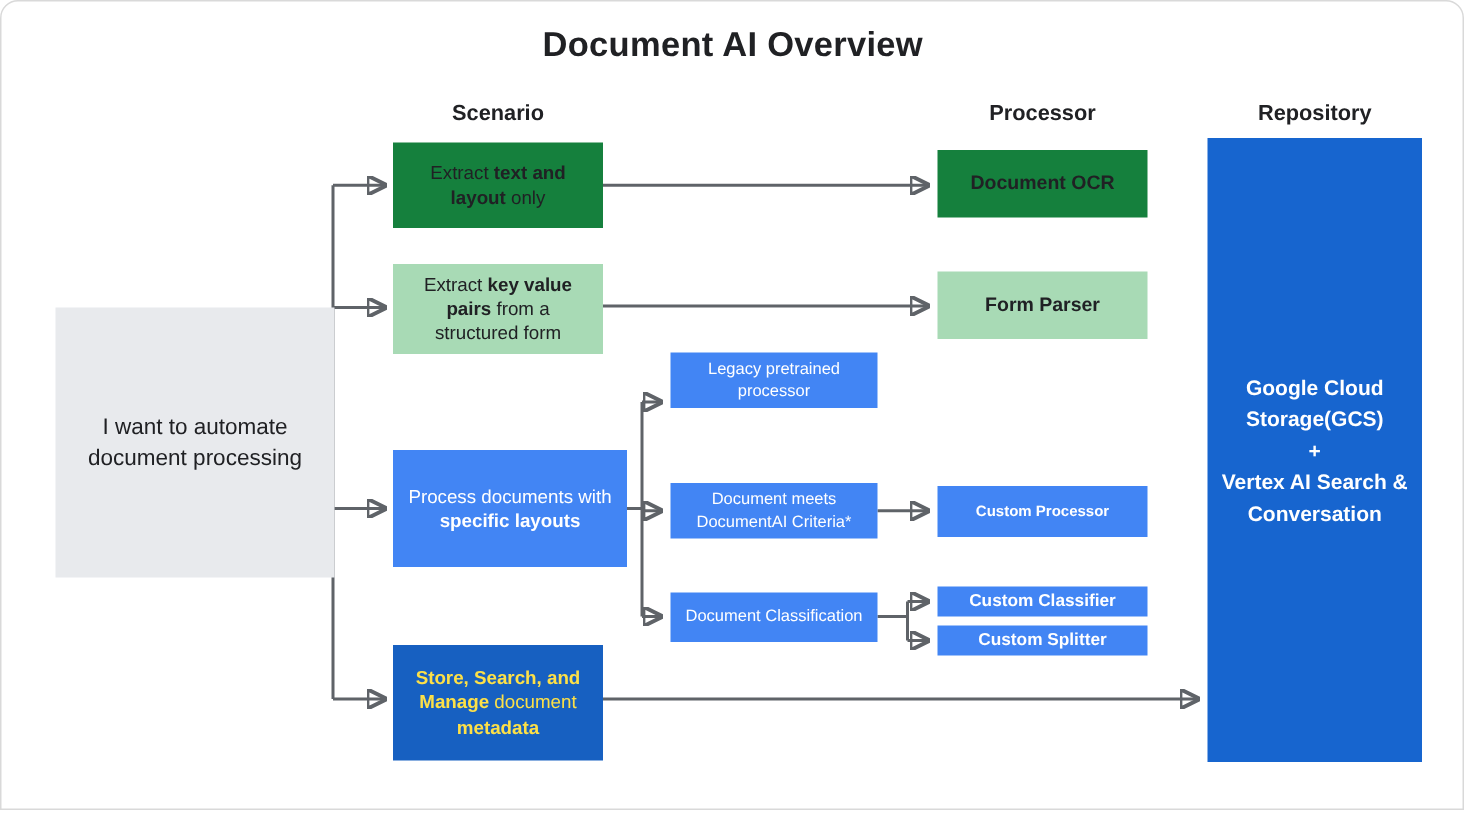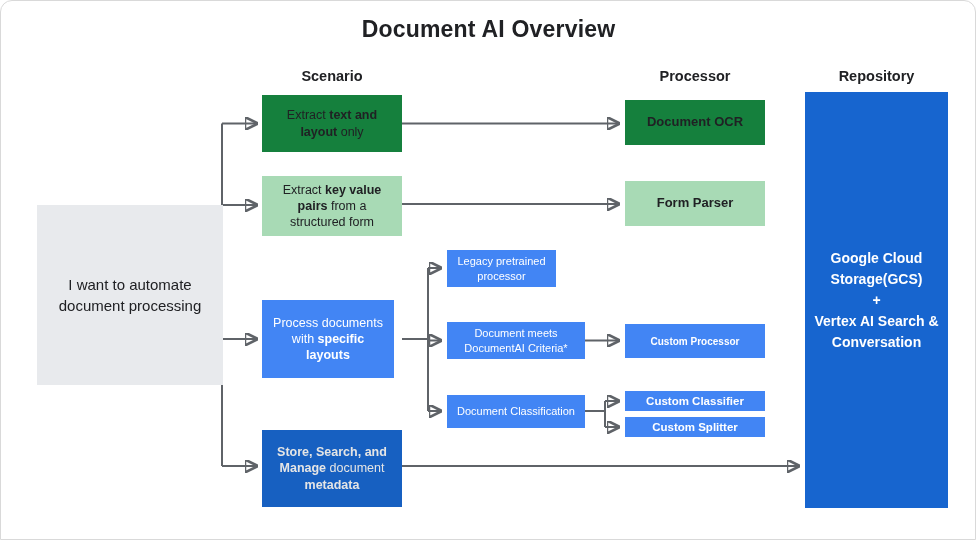--- a/index.html
+++ b/index.html
@@ -26,21 +26,21 @@
     font-size: 14.5px; font-weight: 700; color: #202124;
   }
   .box {
     position: absolute; display: flex; align-items: center; justify-content: center;
     text-align: center; line-height: 1.3;
   }
   .box-gray   { background: #E8EAED; color: #202124; font-size: 15px; line-height: 1.4; padding: 0 6px; }
   .box-yellow { background: #15803d; color: #202124; font-size: 12.5px; padding: 0 10px; }
   .box-green  { background: #A8DAB5; color: #202124; font-size: 12.5px; padding: 0 10px; }
   .box-blue   { background: #4285F4; color: #ffffff; font-size: 12.5px; padding: 0 10px; }
-  .box-dkblue { background: #1760C1; color: #e5e5e5; font-size: 12.5px; padding: 0 10px; }
+  .box-dkblue { background: #1760C1; color: #fde047; font-size: 12.5px; padding: 0 10px; }
   .box-proc   { font-weight: 700; font-size: 13px; }
   .box-sub    { background: #4285F4; color: #ffffff; font-size: 11px; padding: 0 8px; }
   .box-small  { background: #4285F4; color: #ffffff; font-size: 11.5px; font-weight: 700; }
   .box-repo   {
     background: #1765CF; color: #ffffff; font-size: 14px; font-weight: 700;
     line-height: 1.5; padding: 16px 8px;
   }
   svg.connectors { position: absolute; left: 0; top: 0; }
   svg.connectors path { stroke: #5F6368; stroke-width: 2; fill: none; }
 </style>
@@ -87,29 +87,29 @@
   <div class="box box-gray" style="left:37px; top:205px; width:186px; height:180px;">I want to automate document processing</div>
 
   <div class="box box-yellow" style="left:262px; top:95px; width:140px; height:57px;">
       <span><span>Extract </span><b>text and layout</b><span> only</span></span>
     </div>
 
   <div class="box box-green" style="left:262px; top:176px; width:140px; height:60px;">
       <span><span>Extract </span><b>key value pairs</b><span> from a structured form</span></span>
     </div>
 
-  <div class="box box-blue" style="left:262px; top:300px; width:132px; height:78px;">
+  <div class="box box-blue" style="left:262px; top:300px; width:156px; height:78px;">
       <span><span>Process documents with </span><b>specific layouts</b></span>
     </div>
 
   <div class="box box-dkblue" style="left:262px; top:430px; width:140px; height:77px;">
       <span><b>Store, Search, and Manage</b><span> document </span><b>metadata</b></span>
     </div>
 
-  <div class="box box-sub" style="left:447px; top:250px; width:109px; height:37px;">Legacy pretrained processor</div>
+  <div class="box box-sub" style="left:447px; top:235px; width:138px; height:37px;">Legacy pretrained processor</div>
 
   <div class="box box-sub" style="left:447px; top:322px; width:138px; height:37px;">Document meets DocumentAI Criteria*</div>
 
   <div class="box box-sub" style="left:447px; top:395px; width:138px; height:33px;">Document Classification</div>
 
   <div class="box box-yellow box-proc" style="left:625px; top:100px; width:140px; height:45px;">Document OCR</div>
 
   <div class="box box-green box-proc" style="left:625px; top:181px; width:140px; height:45px;">Form Parser</div>
 
   <div class="box box-blue box-proc" style="left:625px; top:324px; width:140px; height:34px; font-size:10px;">Custom Processor</div>

